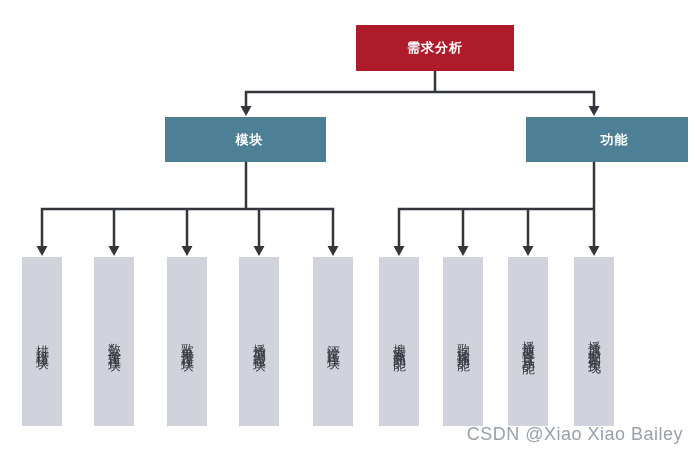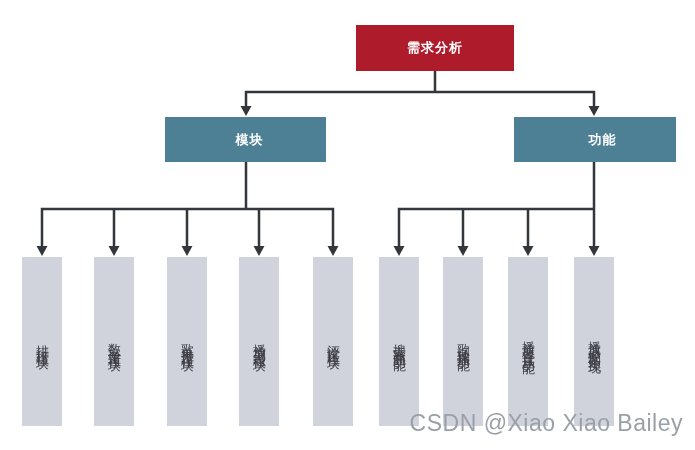--- a/index.html
+++ b/index.html
@@ -52,42 +52,42 @@
   }
   .node.root{
     left:356px;top:25px;width:158px;height:46px;
     background:var(--root-bg);
   }
   .node.branch{
     top:117px;width:161px;height:45px;
     background:var(--branch-bg);
   }
   .node.branch.b1{left:165px;padding-left:8px;}
-  .node.branch.b2{left:514px;width:162px;padding-left:15px;}
+  .node.branch.b2{left:526px;width:162px;padding-left:15px;}
   .leaf{
     position:absolute;
     top:257px;
     width:40px;
     height:169px;
     background:var(--leaf-bg);
     display:flex;
     align-items:center;
     justify-content:center;
     writing-mode:vertical-rl;
     text-orientation:upright;
     font-size:13px;
     letter-spacing:3px;
     color:var(--leaf-text);
     font-weight:normal;
   }
   .watermark{
     position:absolute;
     right:12px;
-    bottom:13px;
-    font-size:23px;
+    bottom:5px;
+    font-size:18px;
     color:var(--watermark);
     letter-spacing:0.5px;
     white-space:nowrap;
     z-index:5;
   }
 </style>
 </head>
 <body>
 
 <div class="canvas">

